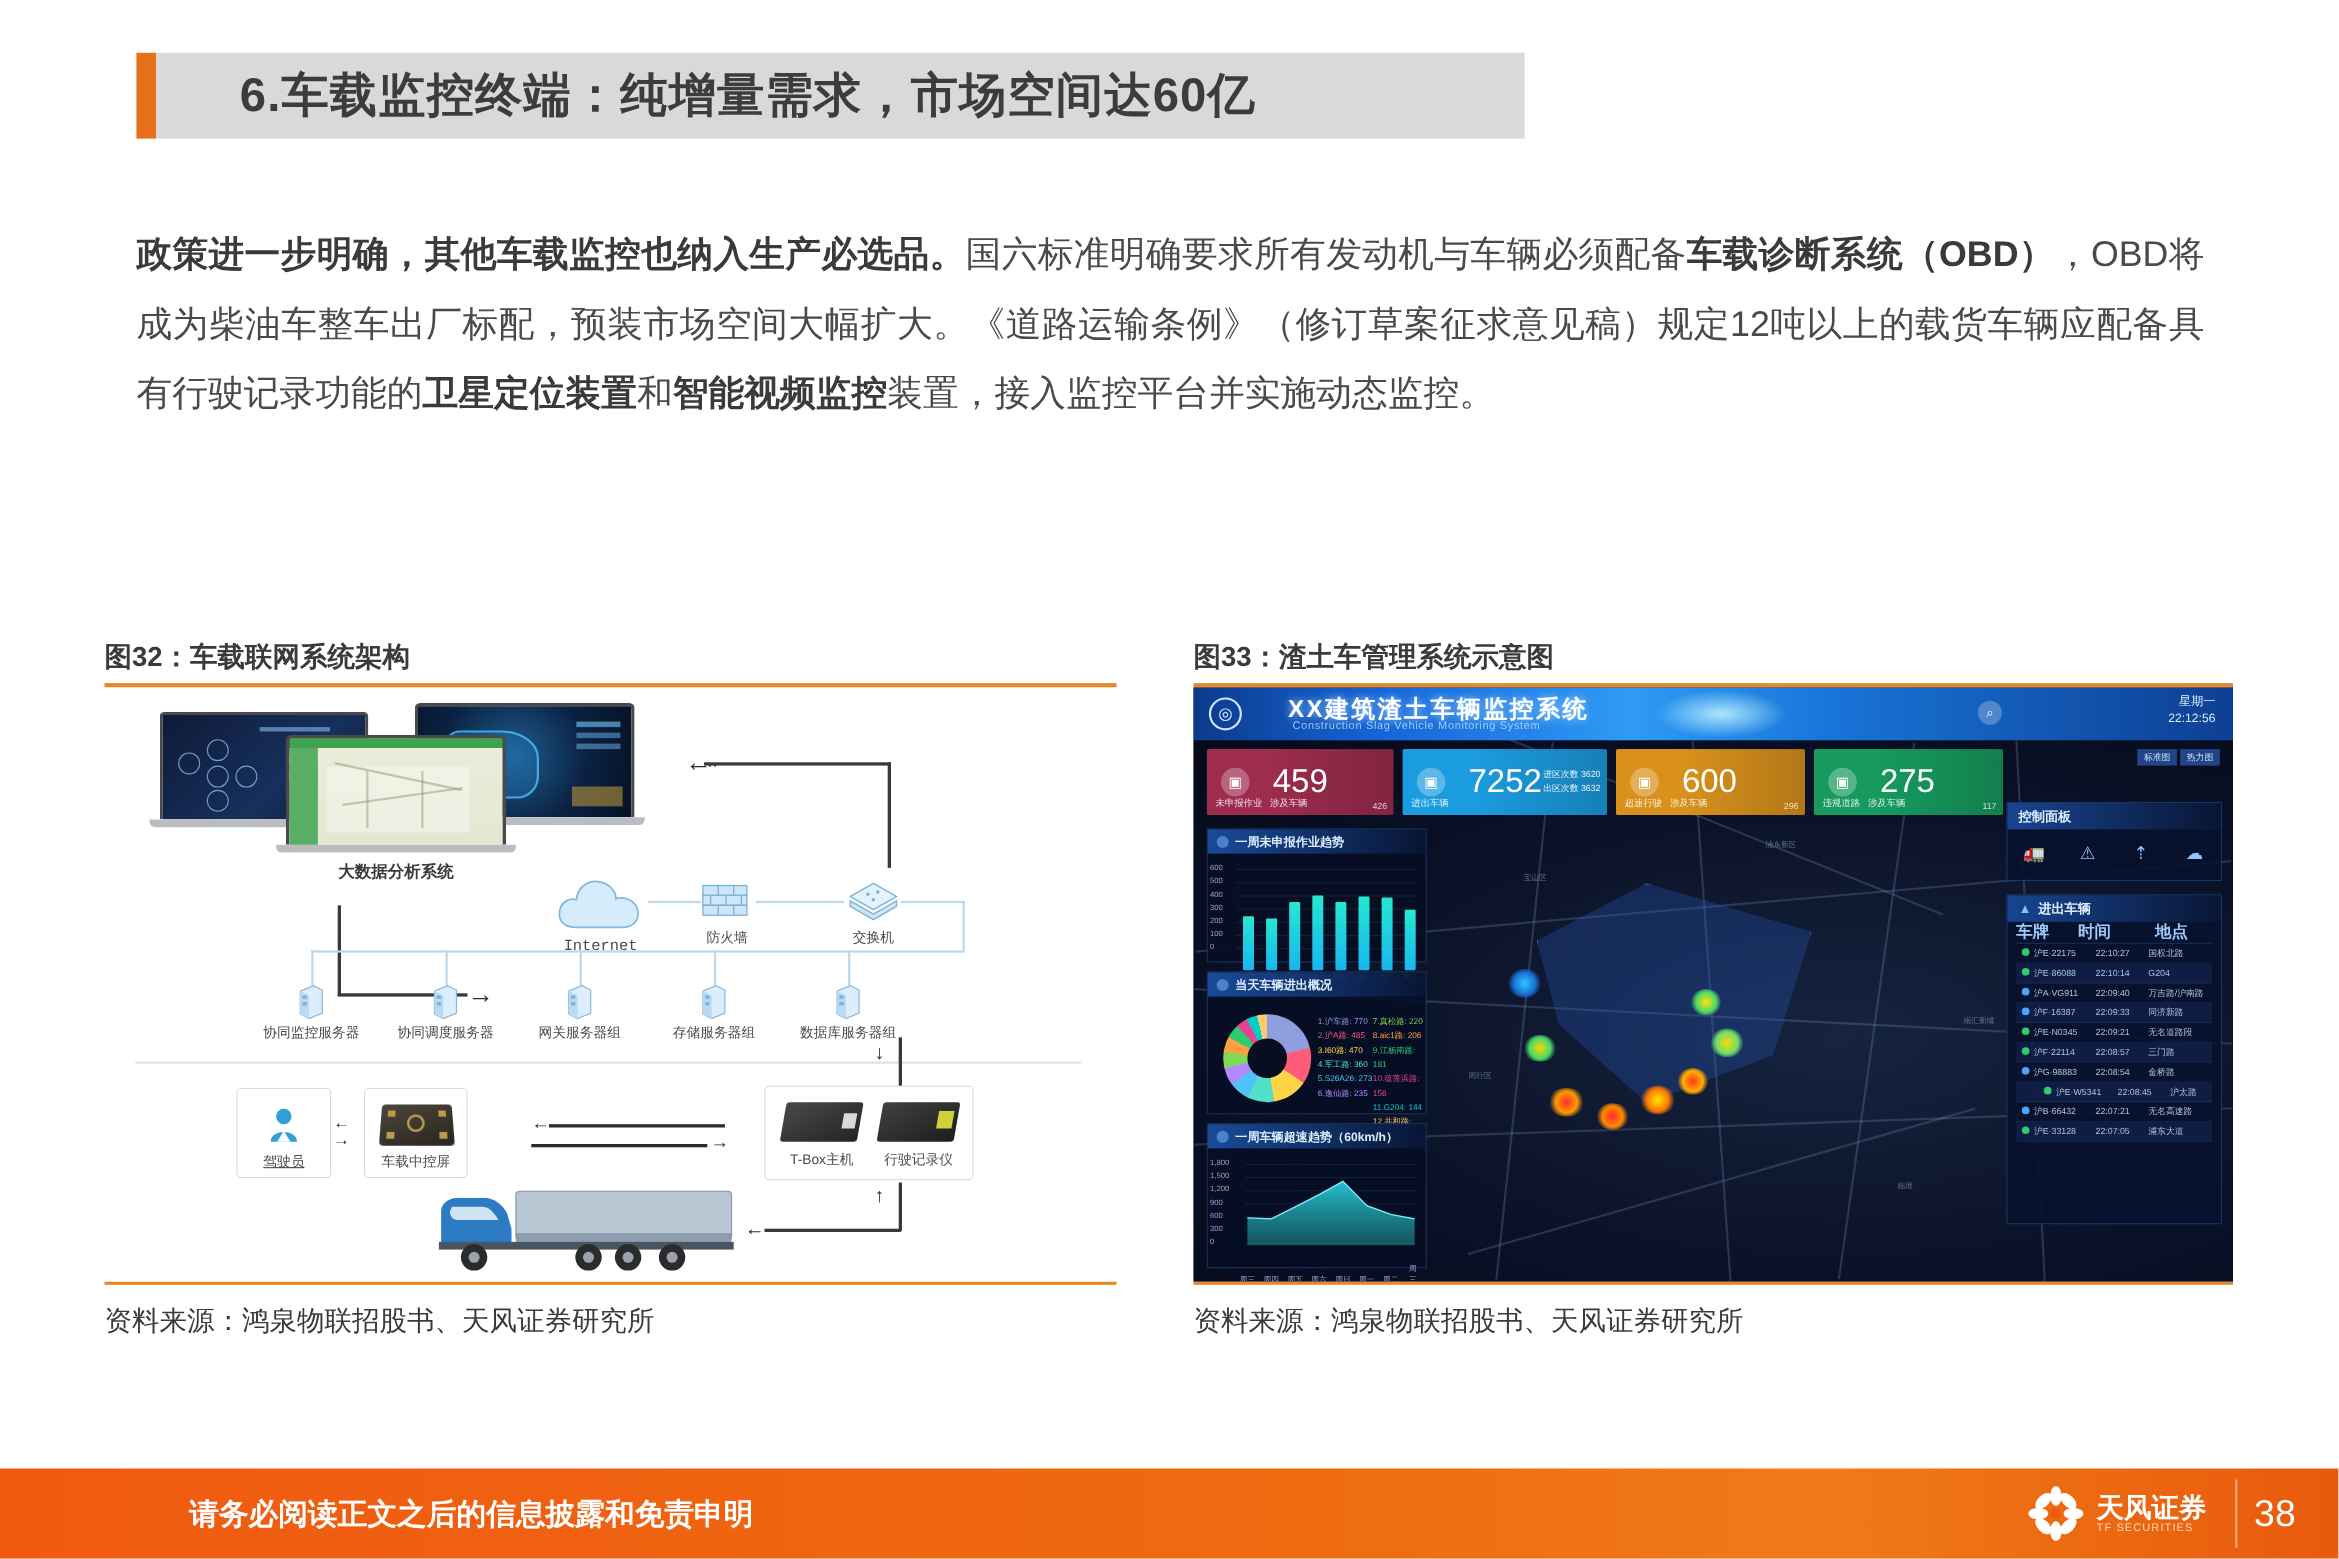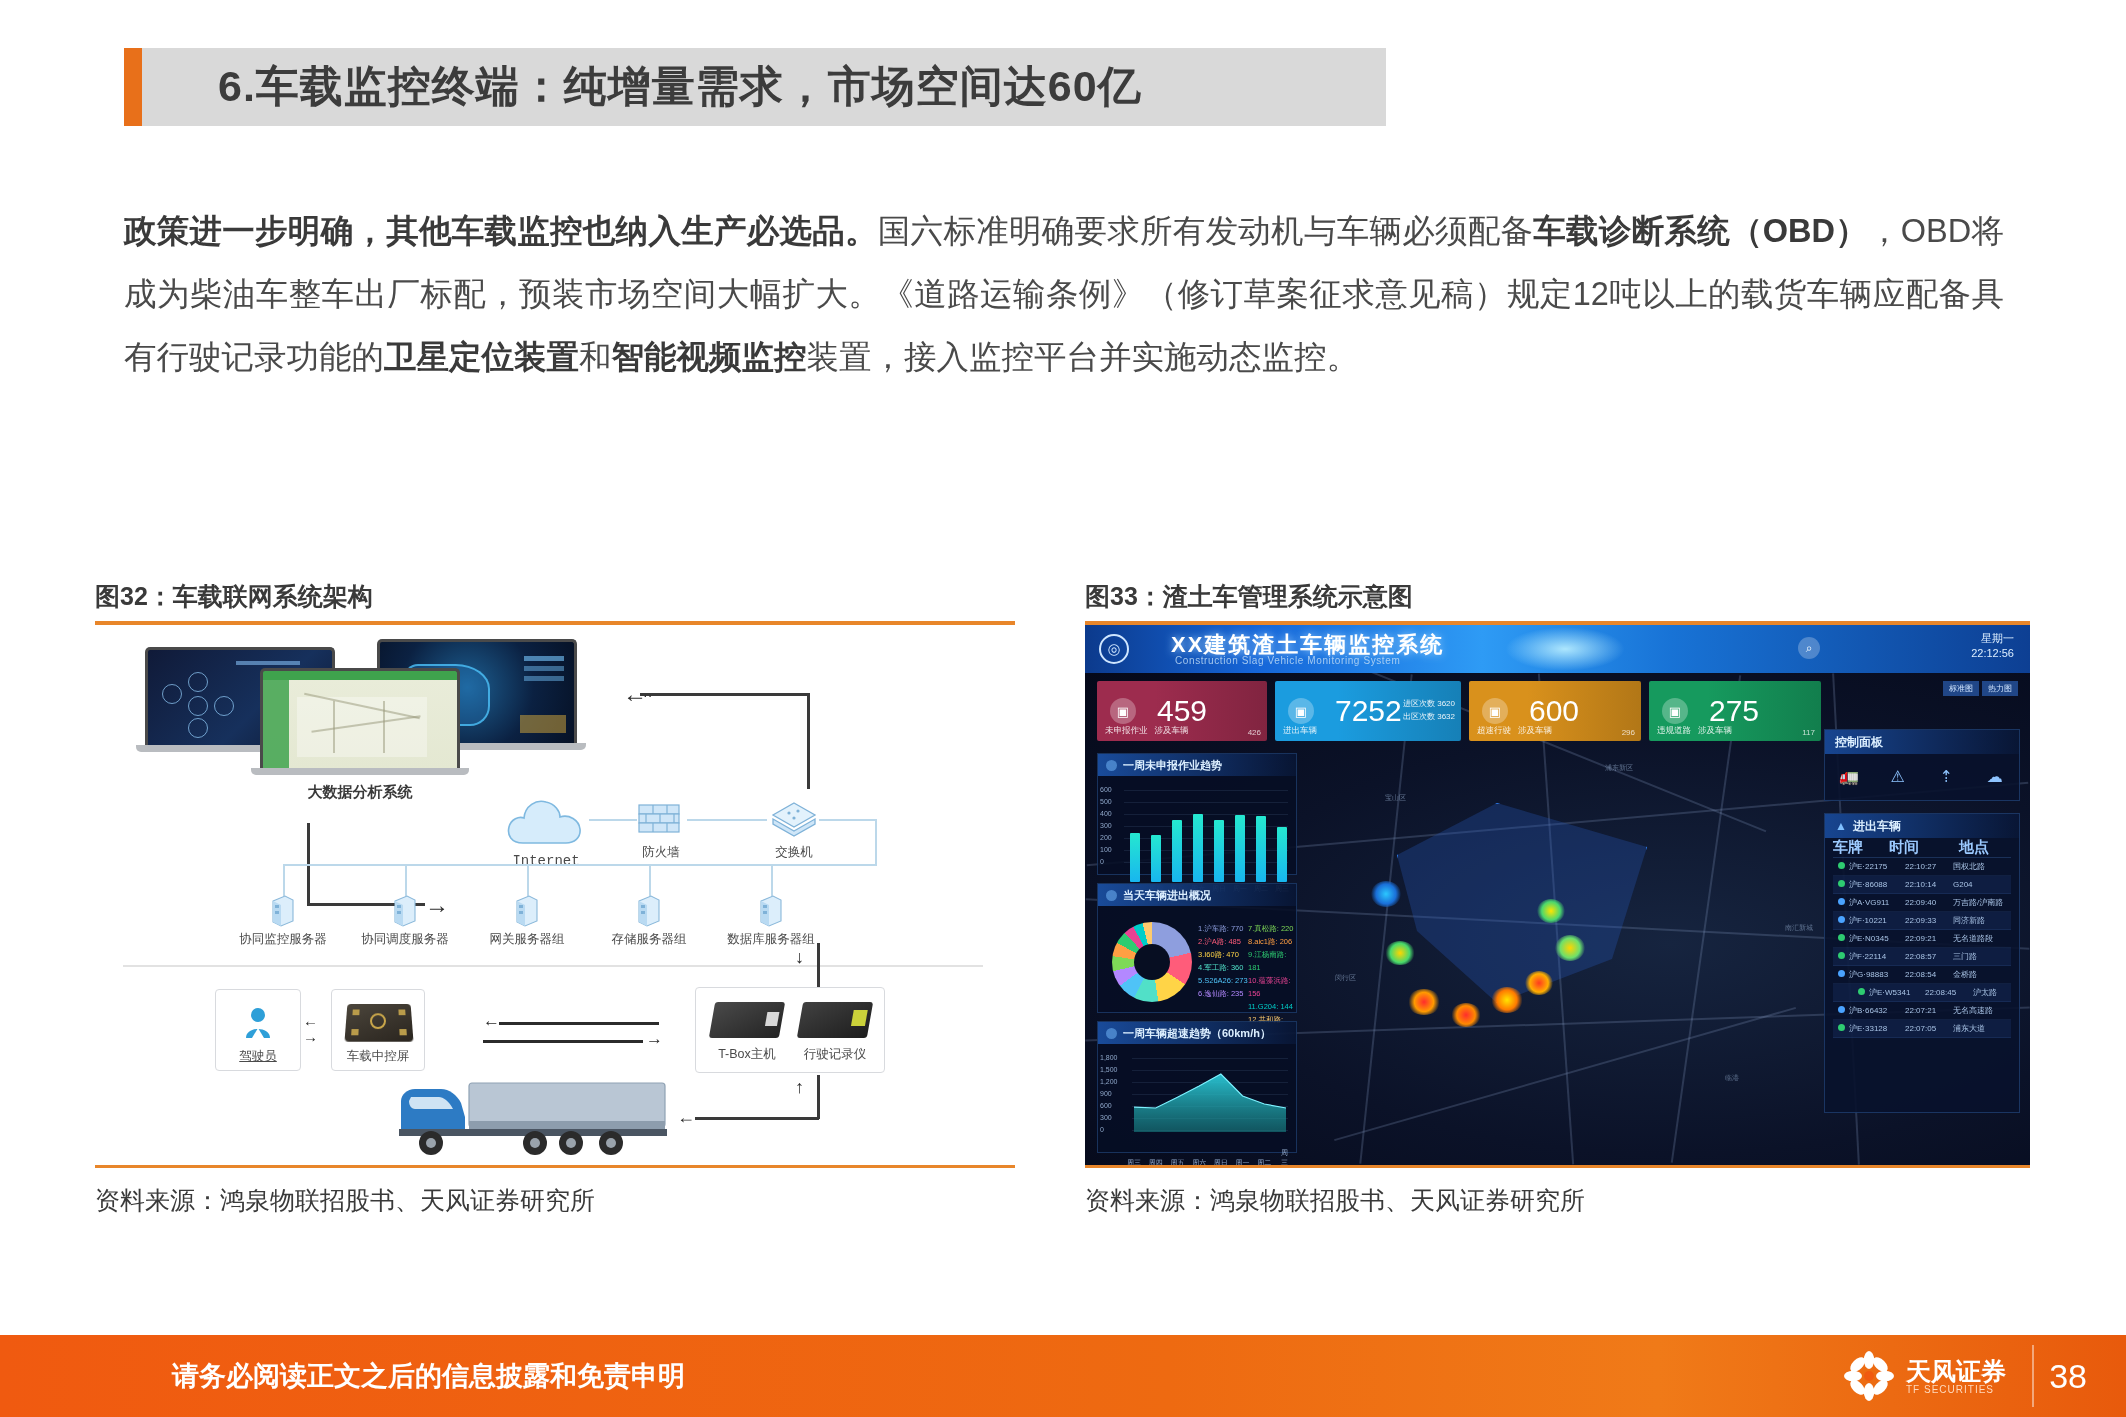--- a/index.html
+++ b/index.html
@@ -572,21 +572,21 @@
                 <div class="c3">G204</div>
               </div>
               <div class="tbl-r">
                 <div class="st"><span style="display:inline-block;width:7px;height:7px;border-radius:50%;background:#4aa3ff;"></span></div>
                 <div class="c1">沪A·VG911</div>
                 <div class="c2">22:09:40</div>
                 <div class="c3">万吉路/沪南路</div>
               </div>
               <div class="tbl-r" style="background: rgba(30, 64, 128, 0.25);">
                 <div class="st"><span style="display:inline-block;width:7px;height:7px;border-radius:50%;background:#4aa3ff;"></span></div>
-                <div class="c1">沪F·10221</div>
+                <div class="c1">沪F·16387</div>
                 <div class="c2">22:09:33</div>
                 <div class="c3">同济新路</div>
               </div>
               <div class="tbl-r">
                 <div class="st"><span style="display:inline-block;width:7px;height:7px;border-radius:50%;background:#2ecc71;"></span></div>
                 <div class="c1">沪E·N0345</div>
                 <div class="c2">22:09:21</div>
                 <div class="c3">无名道路段</div>
               </div>
               <div class="tbl-r" style="background: rgba(30, 64, 128, 0.25);">

